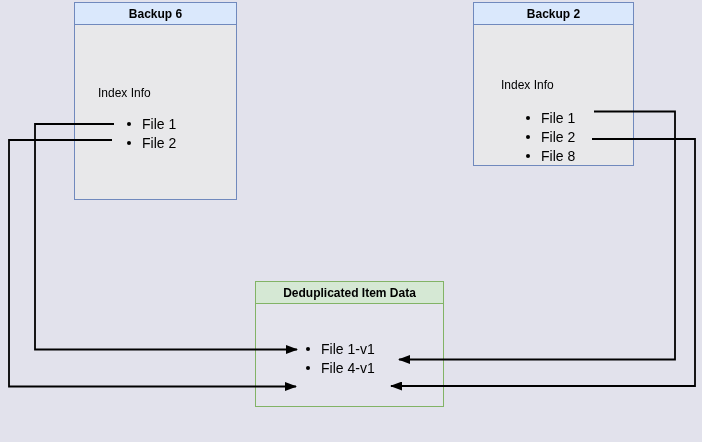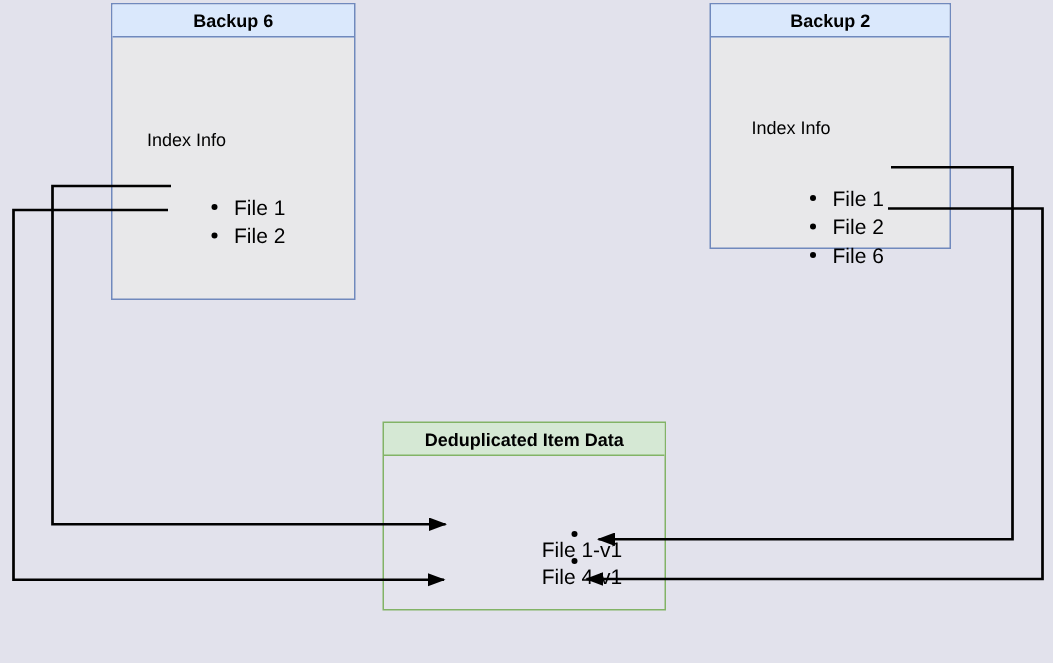--- a/index.html
+++ b/index.html
@@ -40,33 +40,33 @@
   .subtitle {
     position: absolute;
     font-size: 12px;
     line-height: 20px;
     white-space: nowrap;
     margin-top: 24px;
   }
 
   ul.filelist {
     position: absolute;
-    margin: 14px;
+    margin: 0;
     padding: 0;
     list-style: none;
   }
   ul.filelist li {
     display: flex;
     align-items: center;
     height: 19px;
     font-size: 14px;
     padding-left: 52px;
     white-space: nowrap;
   }
-  ul.filelist.dense li { height: 18.4px; padding-left: 50px; flex-direction: column; }
+  ul.filelist.dense li { height: 18.4px; padding-left: 50px; }
   .dot {
     width: 4px;
     height: 4px;
     border-radius: 50%;
     background: #000;
     margin-right: 11px;
     flex: 0 0 auto;
   }
 
   
@@ -112,21 +112,21 @@
       <li>
         <span class="dot"></span>
         <span>File 1</span>
       </li>
       <li>
         <span class="dot"></span>
         <span>File 2</span>
       </li>
       <li>
         <span class="dot"></span>
-        <span>File 6</span>
+        <span>File 8</span>
       </li>
     </ul>
   </div>
 
   <div class="node green" style="left:255px; top:281px; width:189px; height:126px;">
     <div class="node-header">
       <span>Deduplicated Item Data</span>
     </div>
     <ul class="filelist dense" style="left:0; top:58px; width:186px;">
       <li>

